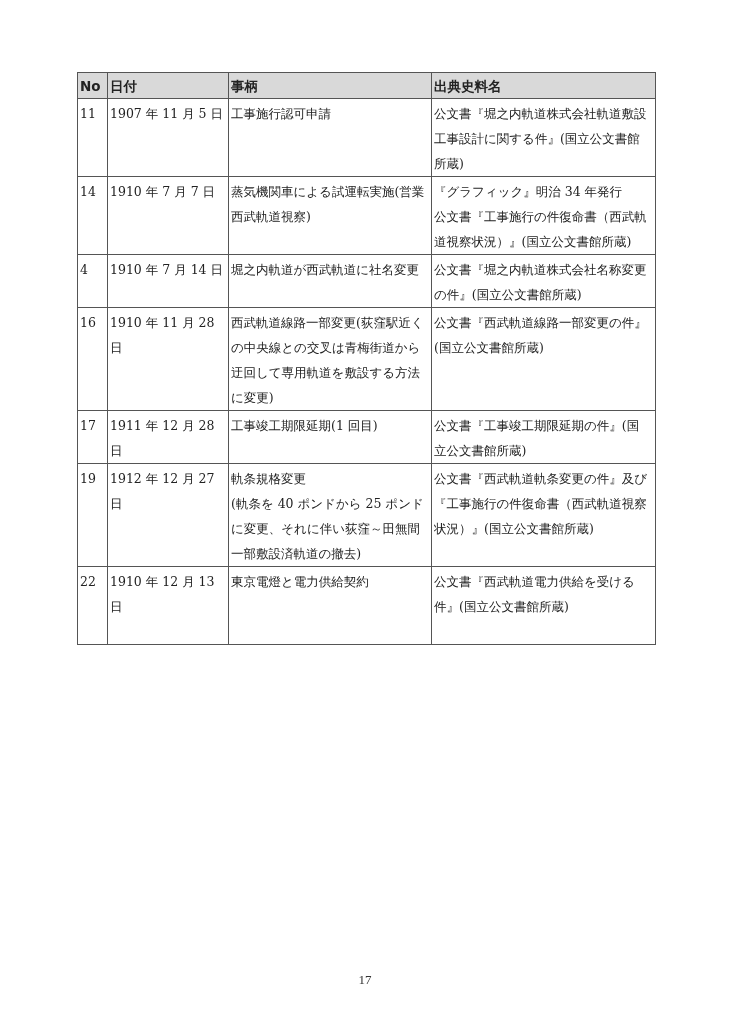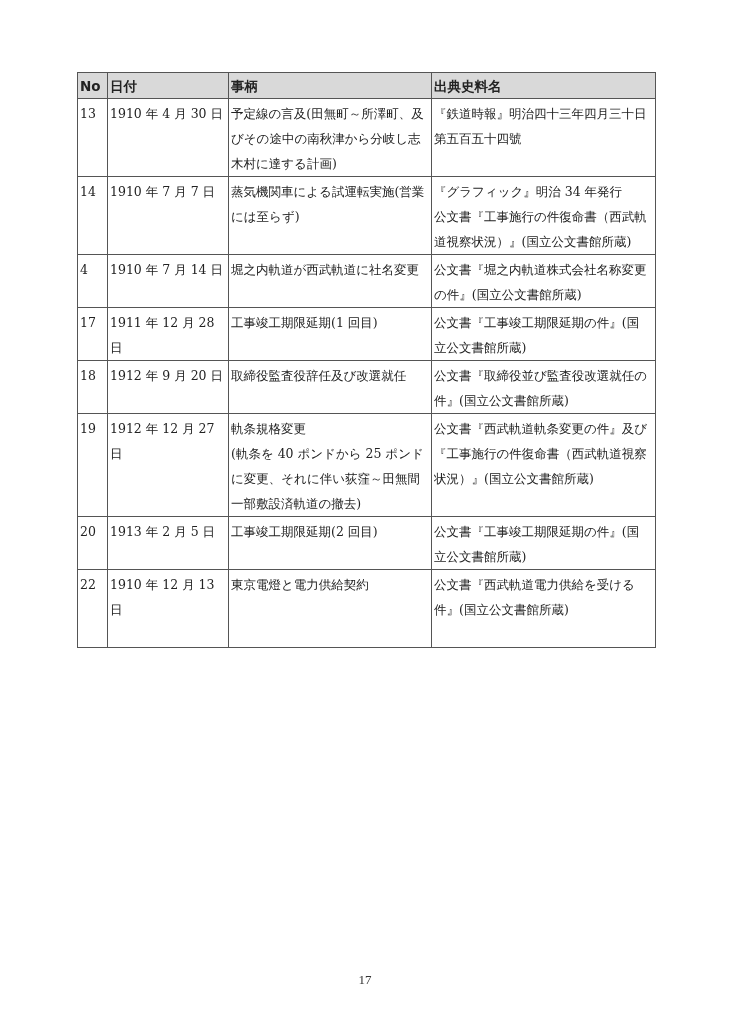--- a/index.html
+++ b/index.html
@@ -35,102 +35,93 @@
     <thead>
       <tr>
         <th>No</th>
         <th>日付</th>
         <th>事柄</th>
         <th>出典史料名</th>
       </tr>
     </thead>
     <tbody id="table-body">
         <tr>
-          <td>13</td>
-          <td>1910 年 4 月 30 日</td>
+          <td>11</td>
+          <td>1907 年 11 月 5 日</td>
           <td>
-            <span class="line">予定線の言及(田無町～所澤町、及</span>
-            <span class="line">びその途中の南秋津から分岐し志</span>
-            <span class="line">木村に達する計画)</span>
+            <span class="line">工事施行認可申請</span>
           </td>
           <td>
-            <span class="line">『鉄道時報』明治四十三年四月三十日</span>
-            <span class="line">第五百五十四號</span>
+            <span class="line">公文書『堀之内軌道株式会社軌道敷設</span>
+            <span class="line">工事設計に関する件』(国立公文書館</span>
+            <span class="line">所蔵)</span>
           </td>
         </tr>
         <tr>
           <td>14</td>
           <td>1910 年 7 月 7 日</td>
           <td>
             <span class="line">蒸気機関車による試運転実施(営業</span>
-            <span class="line">には至らず)</span>
+            <span class="line">西武軌道視察)</span>
           </td>
           <td>
             <span class="line">『グラフィック』明治 34 年発行</span>
             <span class="line">公文書『工事施行の件復命書（西武軌</span>
             <span class="line">道視察状況）』(国立公文書館所蔵)</span>
           </td>
         </tr>
         <tr>
           <td>4</td>
           <td>1910 年 7 月 14 日</td>
           <td>
             <span class="line">堀之内軌道が西武軌道に社名変更</span>
           </td>
           <td>
             <span class="line">公文書『堀之内軌道株式会社名称変更</span>
             <span class="line">の件』(国立公文書館所蔵)</span>
           </td>
         </tr>
         <tr>
+          <td>16</td>
+          <td>1910 年 11 月 28 日</td>
+          <td>
+            <span class="line">西武軌道線路一部変更(荻窪駅近く</span>
+            <span class="line">の中央線との交叉は青梅街道から</span>
+            <span class="line">迂回して専用軌道を敷設する方法</span>
+            <span class="line">に変更)</span>
+          </td>
+          <td>
+            <span class="line">公文書『西武軌道線路一部変更の件』</span>
+            <span class="line">(国立公文書館所蔵)</span>
+          </td>
+        </tr>
+        <tr>
           <td>17</td>
           <td>1911 年 12 月 28 日</td>
           <td>
             <span class="line">工事竣工期限延期(1 回目)</span>
           </td>
           <td>
             <span class="line">公文書『工事竣工期限延期の件』(国</span>
             <span class="line">立公文書館所蔵)</span>
-          </td>
-        </tr>
-        <tr>
-          <td>18</td>
-          <td>1912 年 9 月 20 日</td>
-          <td>
-            <span class="line">取締役監査役辞任及び改選就任</span>
-          </td>
-          <td>
-            <span class="line">公文書『取締役並び監査役改選就任の</span>
-            <span class="line">件』(国立公文書館所蔵)</span>
           </td>
         </tr>
         <tr>
           <td>19</td>
           <td>1912 年 12 月 27 日</td>
           <td>
             <span class="line">軌条規格変更</span>
             <span class="line">(軌条を 40 ポンドから 25 ポンド</span>
             <span class="line">に変更、それに伴い荻窪～田無間</span>
             <span class="line">一部敷設済軌道の撤去)</span>
           </td>
           <td>
             <span class="line">公文書『西武軌道軌条変更の件』及び</span>
             <span class="line">『工事施行の件復命書（西武軌道視察</span>
             <span class="line">状況）』(国立公文書館所蔵)</span>
-          </td>
-        </tr>
-        <tr>
-          <td>20</td>
-          <td>1913 年 2 月 5 日</td>
-          <td>
-            <span class="line">工事竣工期限延期(2 回目)</span>
-          </td>
-          <td>
-            <span class="line">公文書『工事竣工期限延期の件』(国</span>
-            <span class="line">立公文書館所蔵)</span>
           </td>
         </tr>
         <tr>
           <td>22</td>
           <td>1910 年 12 月 13 日</td>
           <td>
             <span class="line">東京電燈と電力供給契約</span>
           </td>
           <td>
             <span class="line">公文書『西武軌道電力供給を受ける</span>

